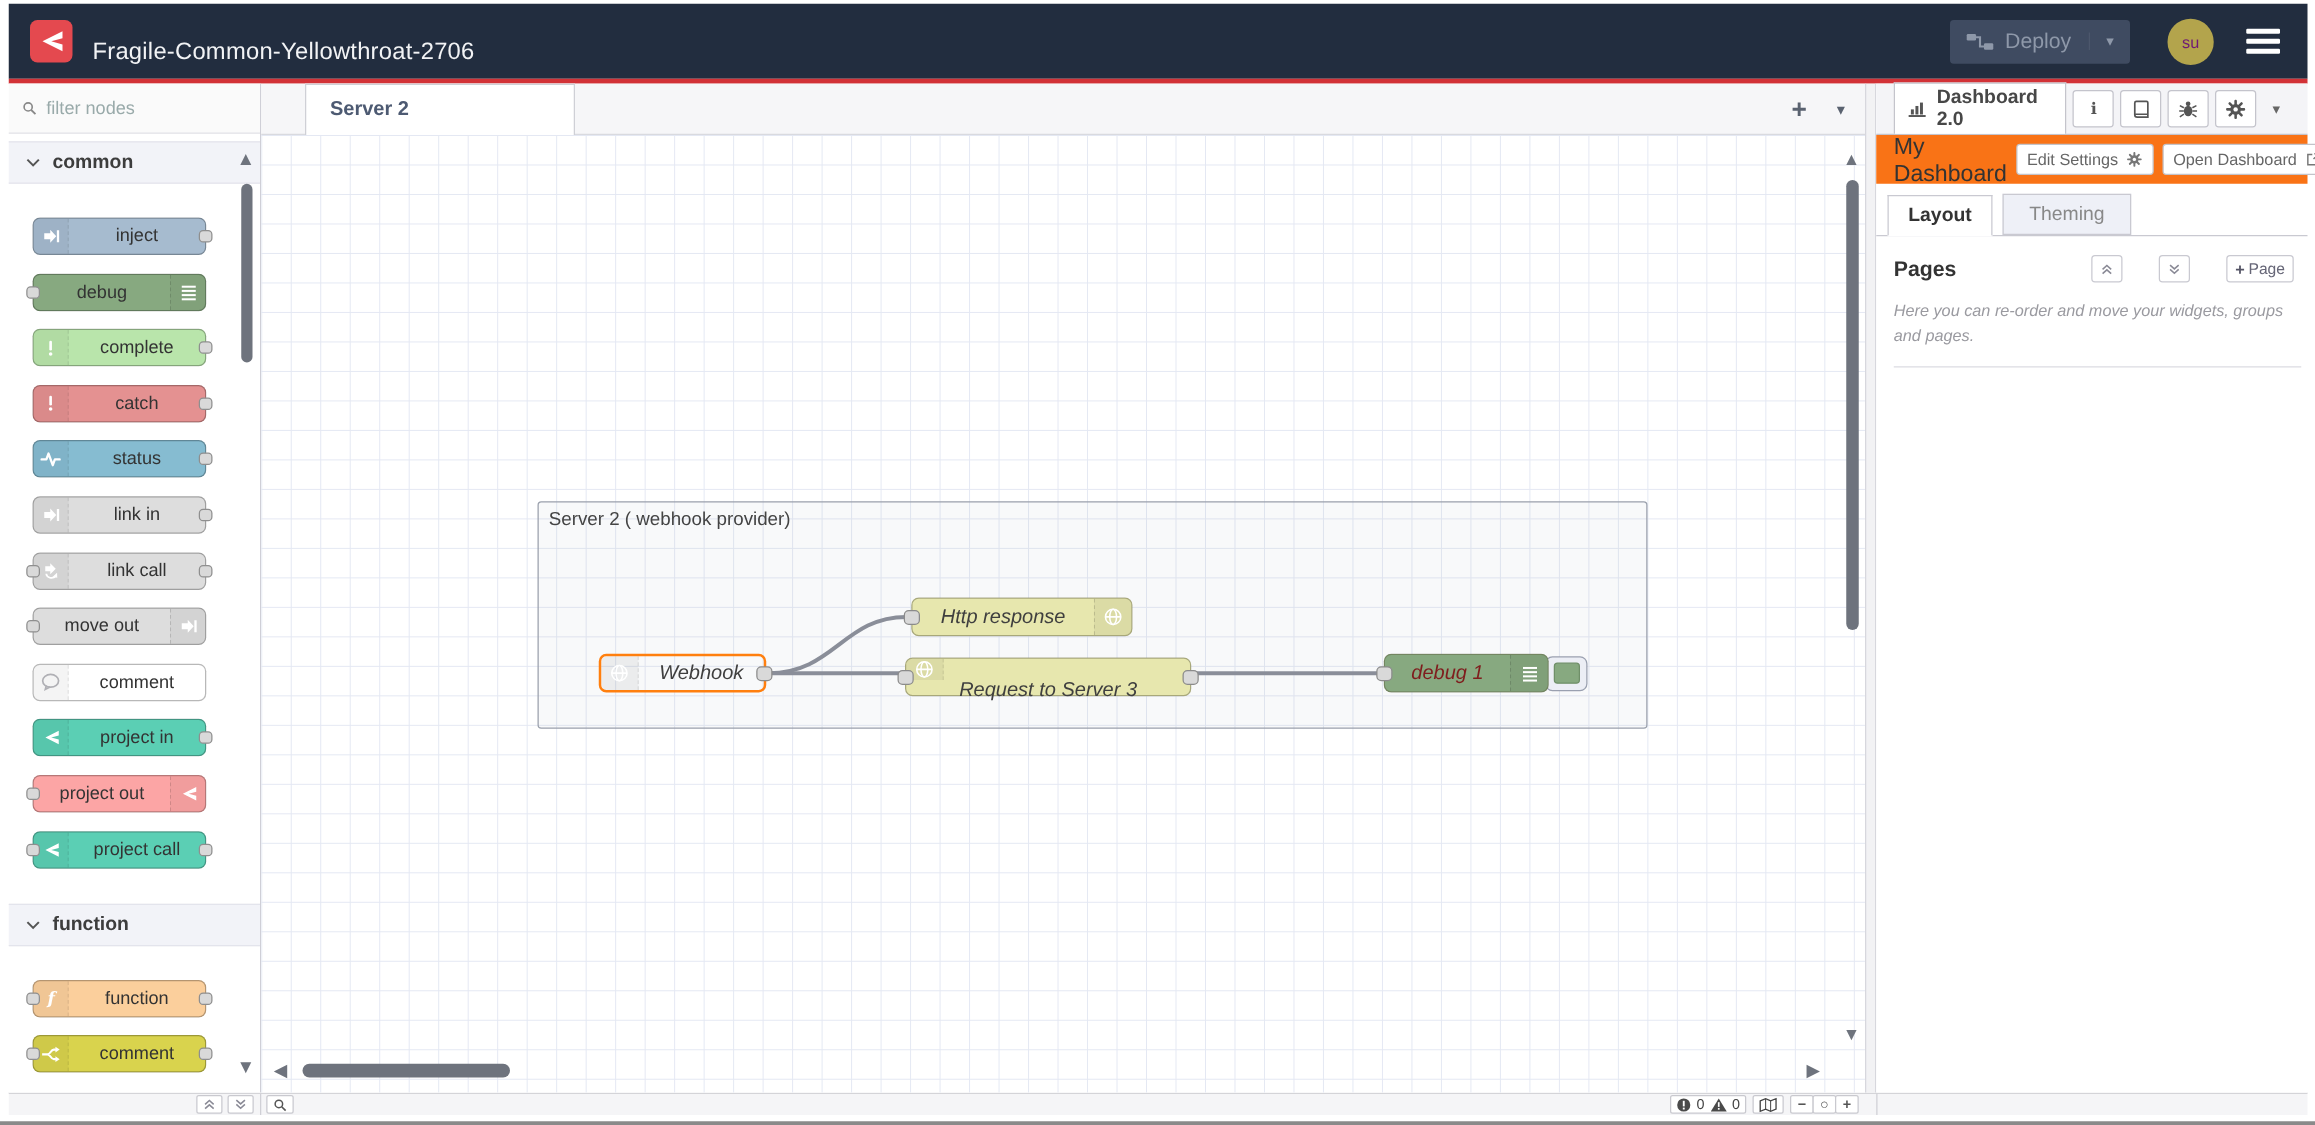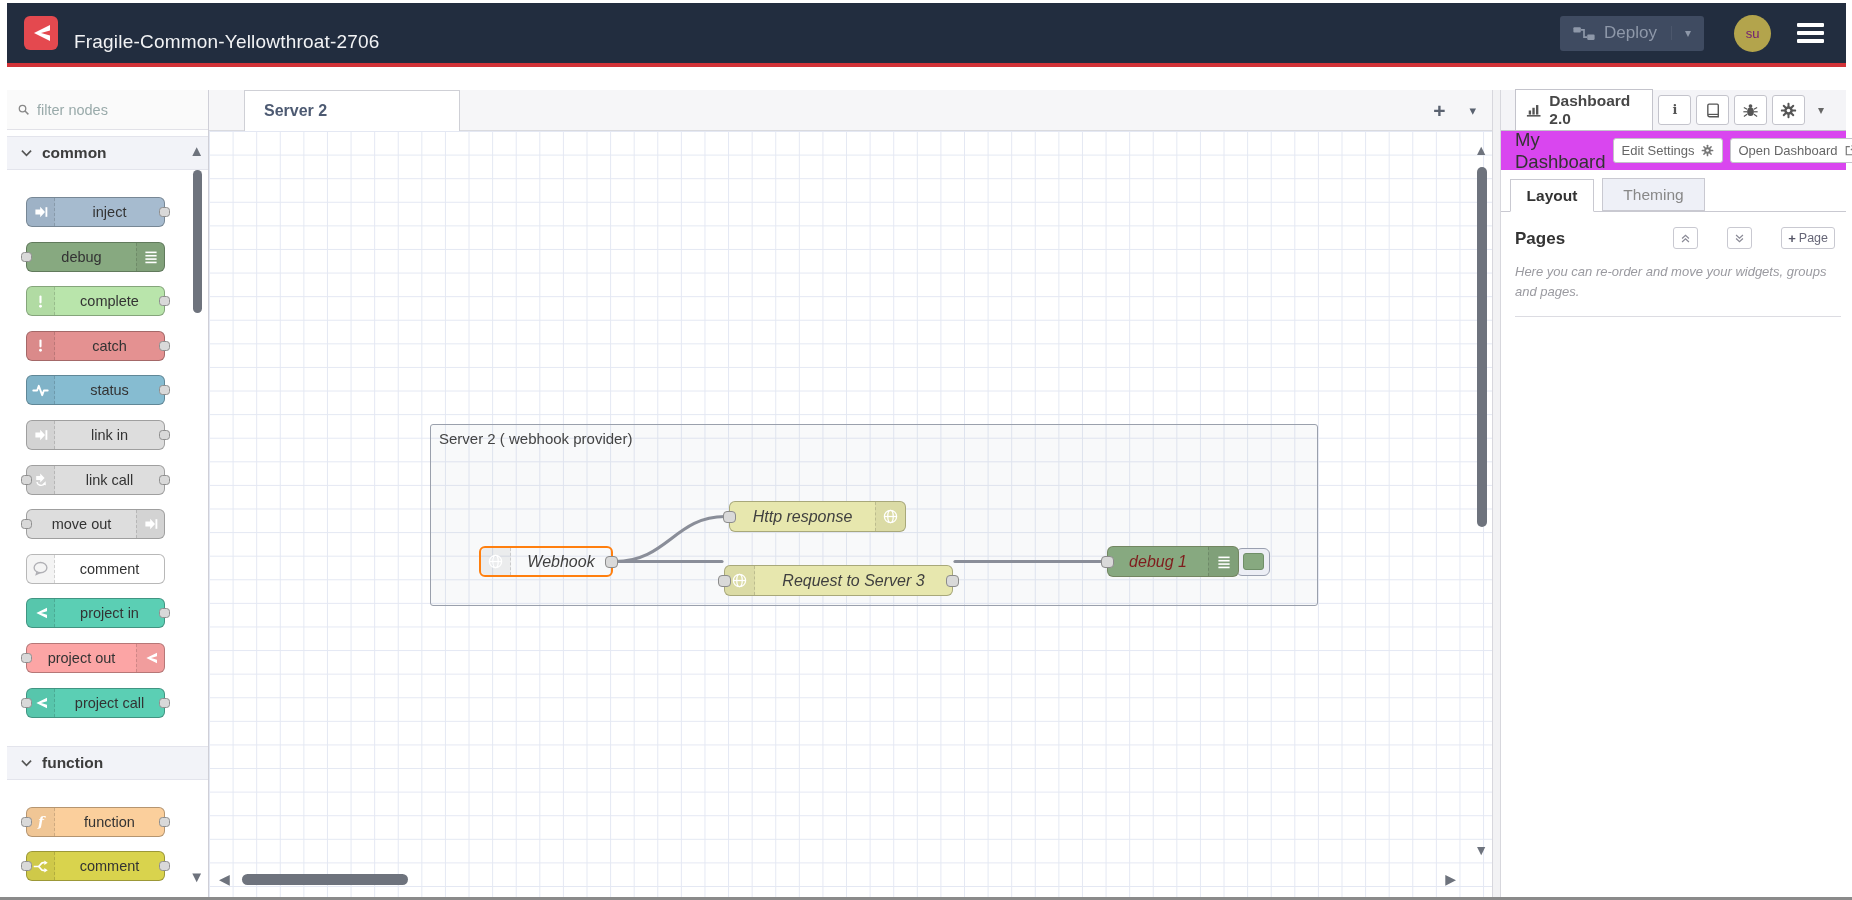--- a/index.html
+++ b/index.html
@@ -19,21 +19,21 @@
   .deploy .dep-ico { padding:0 8px 0 12px; display:flex; }
   .deploy .dep-label { padding-right:14px; }
   .deploy .dep-caret { padding:0 13px; border-left:1px solid rgba(255,255,255,.07); font-size:12px; color:#8e98a9; }
   .avatar { width:37px; height:37px; border-radius:50%; background:#b3a44c; color:#701a75;
     font-weight:normal; font-size:13px; display:flex; align-items:center; justify-content:center; margin-left:30px; }
   .hamburger { margin:0 22px 0 26px; display:flex; flex-direction:column; gap:4.5px; cursor:pointer; }
   .hamburger span { width:27px; height:3.6px; background:#fff; border-radius:1px; }
   .red-line { height:4px; background:#d23237; }
 
   
-  .main { display:flex; height:807px; position:relative; background:#fff;margin-top:23px; }
+  .main { display:flex; height:807px; position:relative; background:#fff; }
 
   
   .palette { width:202px; border-right:1px solid #cfcfd7; position:relative; background:#fff; flex:none; }
   .palette-search { height:40px; border-bottom:1px solid #e2e2e8; background:#fafafa;
     display:flex; align-items:center; padding:0 10px; gap:7px; }
   .palette-search input { border:none; outline:none; background:transparent; font-size:14.5px; color:#333; width:125px; }
   .palette-search input::placeholder { color:#9aa; }
   .cat-header { height:34px; background:#f2f3f8; border-top:1px solid #e3e4ec; border-bottom:1px solid #e3e4ec;
     margin-top:6px; display:flex; align-items:center; gap:10px; padding-left:14px;
     font-weight:bold; font-size:15.5px; color:#3d3d3d; cursor:pointer; }
@@ -99,21 +99,21 @@
   .divider { width:9px; background:#f2f2f4; border-left:1px solid #d7d7dd; border-right:1px solid #d7d7dd; flex:none; cursor:col-resize; }
   .sidebar { width:345px; background:#fff; position:relative; flex:none; }
   .sb-tabbar { height:41px; background:#f4f4f7; border-bottom:1px solid #c4c4cc;
     display:flex; align-items:flex-end; }
   .sb-tab { height:41px; width:138px; margin-left:14px; background:#fff; border:1px solid #c4c4cc;
     border-bottom:none; display:flex; align-items:center; gap:7px; padding-left:10px;
     font-weight:bold; font-size:15.5px; color:#474747; cursor:pointer; }
   .sb-iconbtn { width:33px; height:30px; background:#fff; border:1px solid #c4c4cc; border-radius:3px;
     display:flex; align-items:center; justify-content:center; margin:0 0 5px 5px; cursor:pointer; }
   .sb-caret { margin:0 0 13px 13px; font-size:12px; color:#666; cursor:pointer; }
-  .sb-header { height:39px; background:#d946ef; display:flex; align-items:center; padding:0 9px 0 14px; }
+  .sb-header { height:39px; background:#f97316; display:flex; align-items:center; padding:0 9px 0 14px; }
   .sb-title { font-size:18.5px; color:#333; flex:1; }
   .sb-btn { height:25px; border:1px solid #c3c3c9; background:#fff; border-radius:3px; font-size:13px;
     color:#666; display:flex; align-items:center; gap:6px; padding:0 8px; margin-left:7px; cursor:pointer; white-space:nowrap; }
   .sb-tabs { margin-top:9px; border-bottom:1px solid #c9c9d1; display:flex; align-items:flex-end; height:33px; padding-left:9px; }
   .sb-tab2 { height:33px; display:flex; align-items:center; justify-content:center;
     border:1px solid #c9c9d1; font-size:15.5px; cursor:pointer; }
   .sb-tab2.active { background:#fff; border-bottom:1px solid #fff; margin-bottom:-1px;
     font-weight:bold; color:#333; width:84px; }
   .sb-tab2.inactive { background:#eef0f7; color:#888; width:103px; margin-left:8px; }
   .pages-row { display:flex; align-items:flex-end; padding:15px 11px 0 14px;gap:24px; }
@@ -414,21 +414,21 @@
                   <circle cx="10" cy="10" r="7.2"></circle>
                   <ellipse cx="10" cy="10" rx="3.2" ry="7.2"></ellipse>
                   <line x1="2.8" y1="10" x2="17.2" y2="10"></line>
                 </g>
               </svg>
             </span>
           <span class="nlabel">Webhook</span>
           <span class="cport r"></span>
         </div>
 
-        <div class="cnode" style="left: 515px; top: 434px; width: 229px; background-color: rgb(231, 231, 174);">
+        <div class="cnode" style="left: 515px; top: 418px; width: 229px; background-color: rgb(231, 231, 174); flex-direction: column;">
           <span class="nicon il">
               <svg width="17" height="17" viewBox="0 0 20 20">
                 <g stroke="#fff" fill="none" stroke-width="1.5">
                   <circle cx="10" cy="10" r="7.2"></circle>
                   <ellipse cx="10" cy="10" rx="3.2" ry="7.2"></ellipse>
                   <line x1="2.8" y1="10" x2="17.2" y2="10"></line>
                 </g>
               </svg>
             </span>
           <span class="nlabel">Request to Server 3</span>

